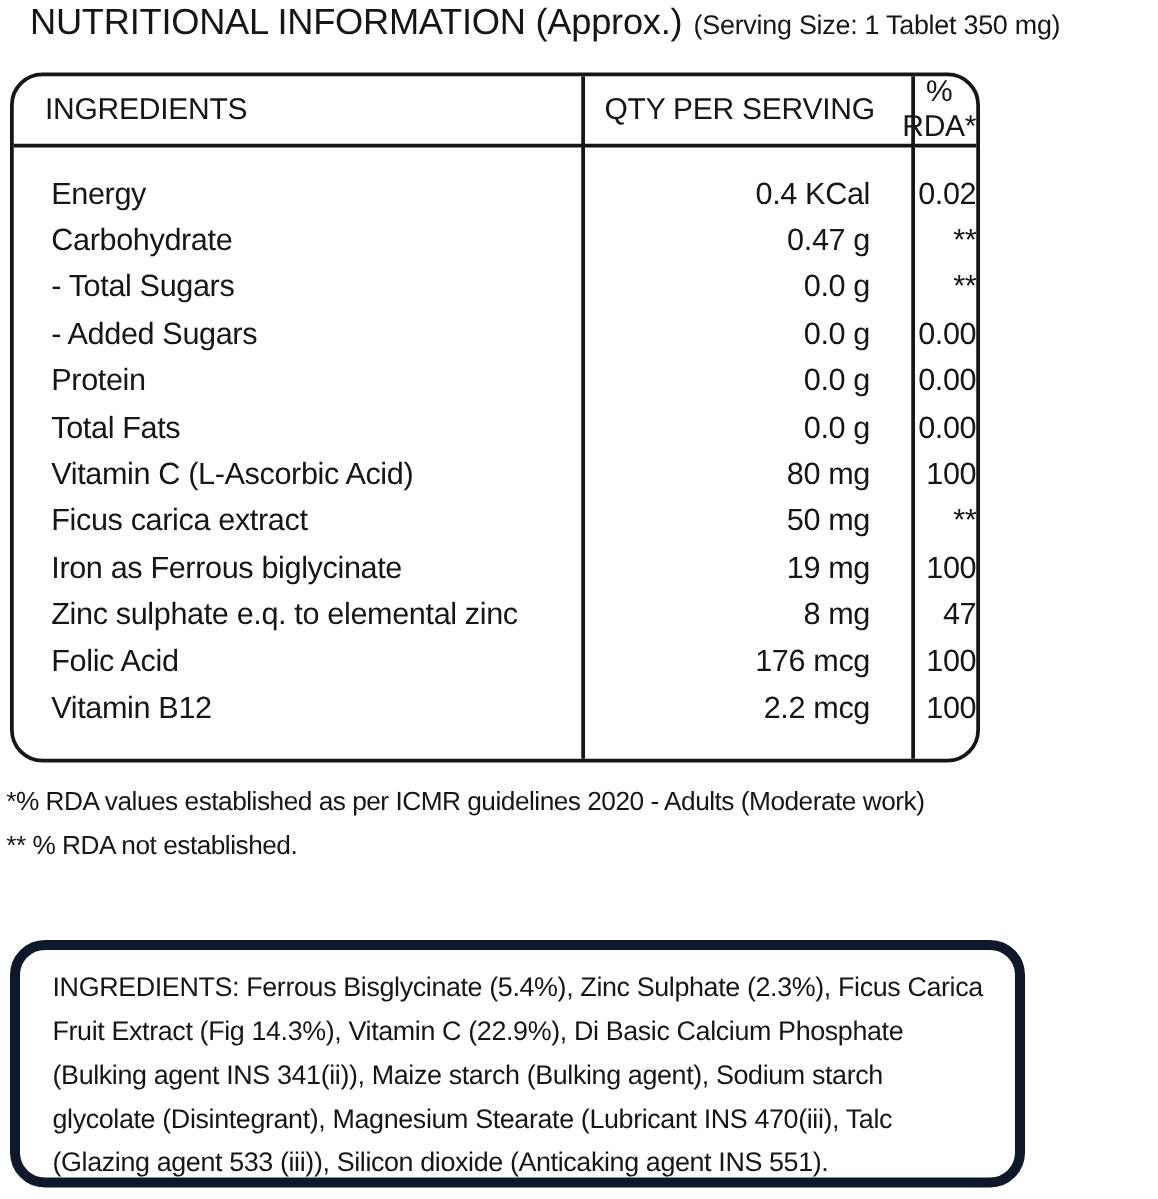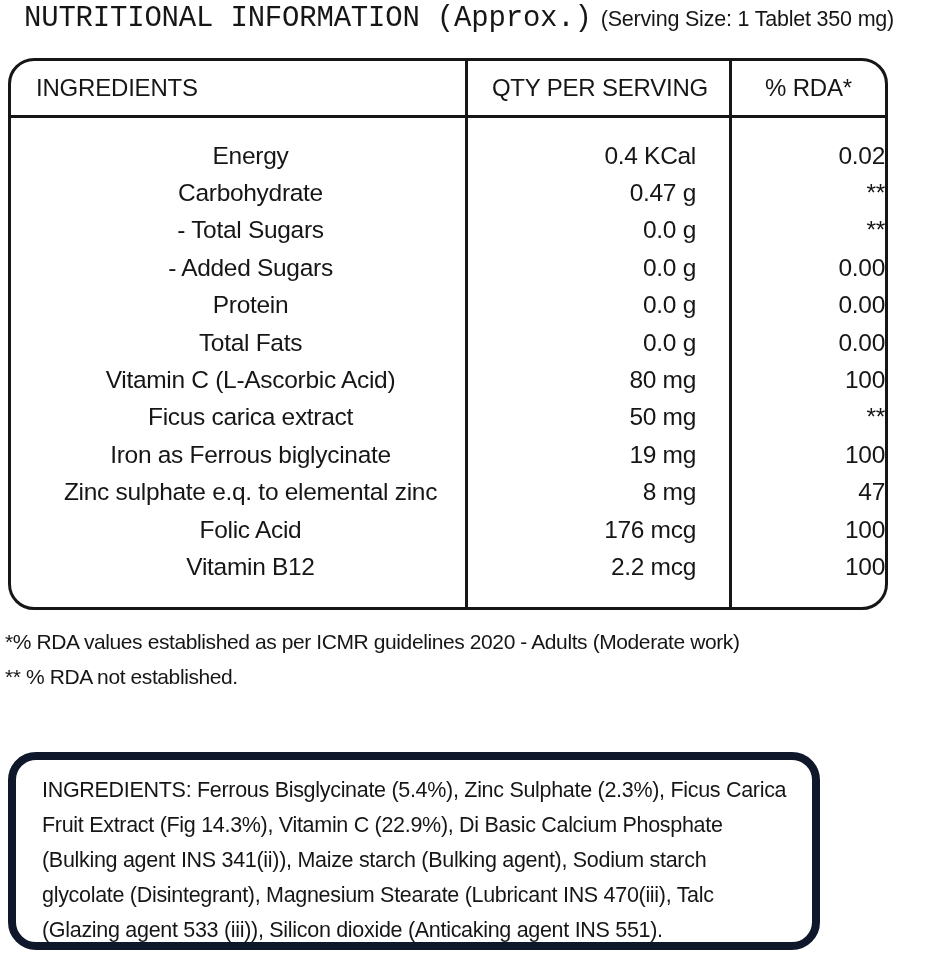--- a/index.html
+++ b/index.html
@@ -12,27 +12,27 @@
     position: relative;
     overflow: hidden;
   }
 
   
   .title-row {
     position: absolute; left: 24px; top: 2px;
     display: flex; align-items: baseline; gap: 9px;
     white-space: nowrap;
   }
-  .title-main { font-size: 29px; letter-spacing: -0.2px; font-family: Liberation Mono, monospace; }
+  .title-main { font-size: 29px; letter-spacing: -0.2px; }
   .title-serving { font-size: 21.5px; letter-spacing: -0.2px; }
 
   
   .nutri-table {
     position: absolute; left: 8px; top: 58px;
-    width: 880px; height: 552px;
+    width: 776px; height: 552px;
     border: 3px solid #161616;
     border-radius: 26px;
     background: #fff;
   }
   .col-divider { position: absolute; top: 0; bottom: 0; width: 3px; background: #161616; }
   .col-divider.d1 { left: 454px; }
   .col-divider.d2 { left: 718px; }
 
   .thead {
     display: flex; align-items: center;
@@ -45,21 +45,21 @@
   .th-qty { width: 264px; text-align: center; }
   .th-rda { flex: 1; text-align: center; }
 
   .tbody { padding-top: 19px; }
   .tr {
     display: flex; align-items: center;
     height: 37.4px;
     font-size: 24.5px;
     letter-spacing: -0.3px;
   }
-  .td-ing { width: 457px; padding-left: 22px; text-align: center; }
+  .td-ing { width: 457px; padding-left: 30px; }
   .td-qty { width: 264px; text-align: right; padding-right: 36px; }
   .td-rda { flex: 1; text-align: right; }
 
   
   .footnotes {
     position: absolute; left: 5px; top: 624px;
     font-size: 21px; line-height: 35px;
     letter-spacing: -0.4px;
     white-space: nowrap;
   }

